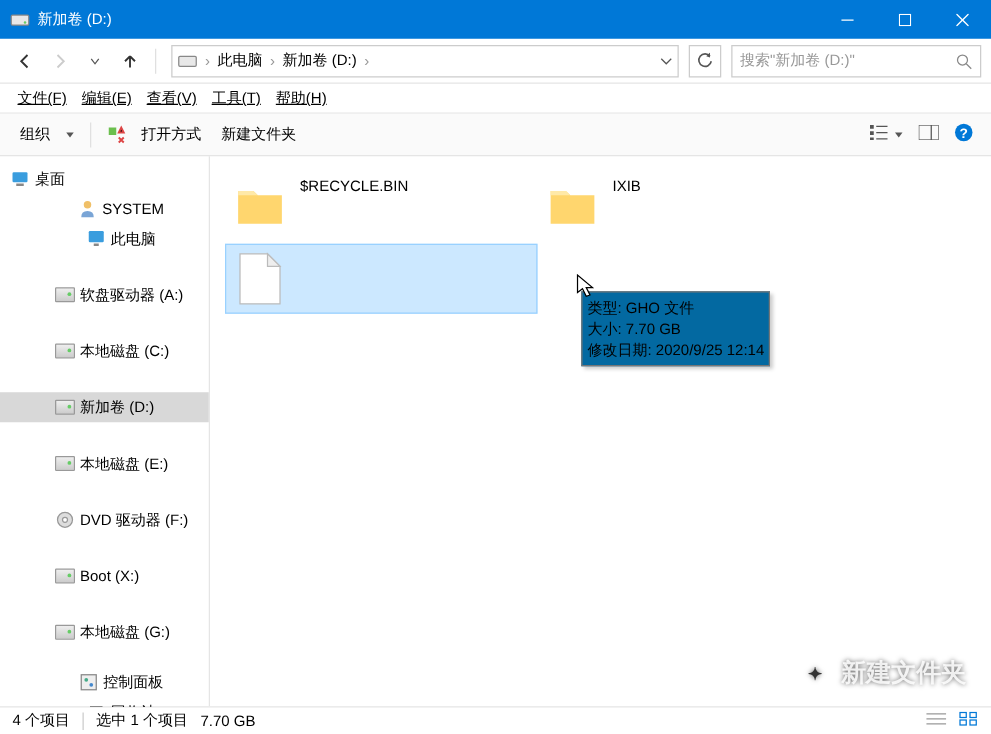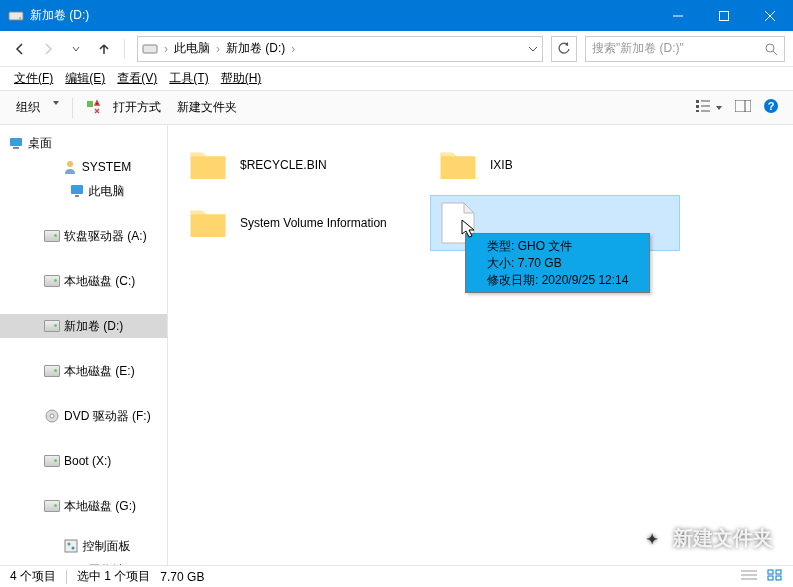--- a/index.html
+++ b/index.html
@@ -19,42 +19,42 @@
 .crumb { padding: 0 4px; color: #000; }
 .crumb-sep { color: #999; padding: 0 2px; }
 .refreshbtn { width: 26px; height: 26px; border: 1px solid #ccc; display: flex; align-items: center; justify-content: center; margin-right: 4px; }
 .searchbox { width: 200px; height: 26px; border: 1px solid #ccc; display: flex; align-items: center; padding: 0 6px; font-size: 12px; color: #999; }
 .searchbox span { flex: 1; }
 
 .menubar { height: 24px; display: flex; align-items: center; padding: 0 8px; font-size: 12px; border-bottom: 1px solid #e5e5e5; }
 .menuitem { padding: 0 6px; text-decoration: underline; }
 
 .toolbar { height: 34px; display: flex; align-items: center; padding: 0 8px; font-size: 12px; border-bottom: 1px solid #e5e5e5; background: #fafafa; }
-.toolitem { padding: 0 8px; display: flex; align-items: flex-start; gap: 12px; }
+.toolitem { padding: 0 8px; display: flex; align-items: center; gap: 12px; }
 .toolbar .spacer { flex: 1; }
 .toolicon { padding: 0 6px; color: #555; }
 
 .body { display: flex; height: 440px; }
 .sidebar { width: 168px; border-right: 1px solid #e5e5e5; padding: 6px 0; overflow-y: auto; font-size: 12px; }
 .tree-item { display: flex; align-items: center; height: 24px; padding-left: 8px; gap: 4px; white-space: nowrap; }
 .tree-item.indent1 { padding-left: 26px; justify-content: center; }
 .tree-item.indent2 { padding-left: 44px; margin-top: 21px; }
 .tree-item.selected { background: #d8d8d8; }
 .tree-icon { width: 16px; height: 16px; display: flex; align-items: center; justify-content: center; flex-shrink: 0; }
 .tree-spacer { height: 16px; }
 
 .content { flex: 1; padding: 12px; position: relative; }
 .files { display: flex; flex-wrap: wrap; gap: 0; }
-.file-item { width: 250px; height: 56px; display: flex; align-items: center; padding: 4px; gap: 8px; margin-bottom: 2px; }
+.file-item { width: 250px; height: 56px; display: flex; align-items: flex-start; padding: 4px; gap: 8px; margin-bottom: 2px; }
 .file-item.selected { background: #cce8ff; border: 1px solid #99d1ff; padding: 3px; }
 .file-icon { width: 48px; height: 48px; display: flex; align-items: center; justify-content: center; flex-shrink: 0; }
 .file-text { font-size: 12px; line-height: 1.4; }
 .file-sub { color: #6d6d6d; font-size: 11px; }
 
-.tooltip { position: absolute; left: 465px; top: 233px; background: #0ea5e9; border: 1px solid #767676; padding: 4px 21px; font-size: 12px; line-height: 1.4; box-shadow: 2px 2px 3px rgba(0,0,0,0.2); z-index: 10; }
+.tooltip { position: absolute; left: 465px; top: 233px; background: #0369a1; border: 1px solid #767676; padding: 4px 4px; font-size: 12px; line-height: 1.4; box-shadow: 2px 2px 3px rgba(0,0,0,0.2); z-index: 10; }
 
 .cursor { position: absolute; left: 461px; top: 219px; z-index: 20; pointer-events: none; }
 
 .statusbar { height: 22px; border-top: 1px solid #e5e5e5; display: flex; align-items: center; padding: 0 10px; font-size: 12px; gap: 10px; }
 .statusbar .sep { width: 1px; height: 14px; background: #ccc; }
 .statusbar .spacer { flex: 1; }
 
 .watermark { position: absolute; right: 20px; bottom: 35px; color: rgba(255,255,255,0.85); font-size: 20px; font-weight: bold; display: flex; align-items: center; gap: 8px; text-shadow: 0 0 4px rgba(0,0,0,0.6); }
 .wm-icon { width: 26px; height: 26px; border-radius: 50%; background: rgba(255,255,255,0.7); display: flex; align-items: center; justify-content: center; color: #333; font-size: 14px; }
 
@@ -302,31 +302,20 @@
         <div class="file-icon">
             <svg width="42" height="42" viewBox="0 0 48 48">
               <path class="folder-svg" d="M4 10 L18 10 L22 14 L44 14 L44 40 L4 40 Z"></path>
               <path fill="#ffe9a8" d="M4 10 L18 10 L22 14 L4 14 Z"></path>
             </svg>
           </div>
         <div class="file-text">
             <div>IXIB</div>
           </div>
       </div>
-      <div class="file-item">
-        <div class="file-icon">
-            <svg width="42" height="42" viewBox="0 0 48 48">
-              <path class="folder-svg" d="M4 10 L18 10 L22 14 L44 14 L44 40 L4 40 Z"></path>
-              <path fill="#ffe9a8" d="M4 10 L18 10 L22 14 L4 14 Z"></path>
-            </svg>
-          </div>
-        <div class="file-text">
-            <div>System Volume Information</div>
-          </div>
-      </div>
       <div class="file-item selected">
         <div class="file-icon">
             <svg width="36" height="44" viewBox="0 0 36 44">
               <path d="M2 2 L24 2 L34 12 L34 42 L2 42 Z" fill="#fff" stroke="#bbb"></path>
               <path d="M24 2 L24 12 L34 12 Z" fill="#eee" stroke="#bbb"></path>
             </svg>
           </div>
       </div>
     </div>
   </div>

